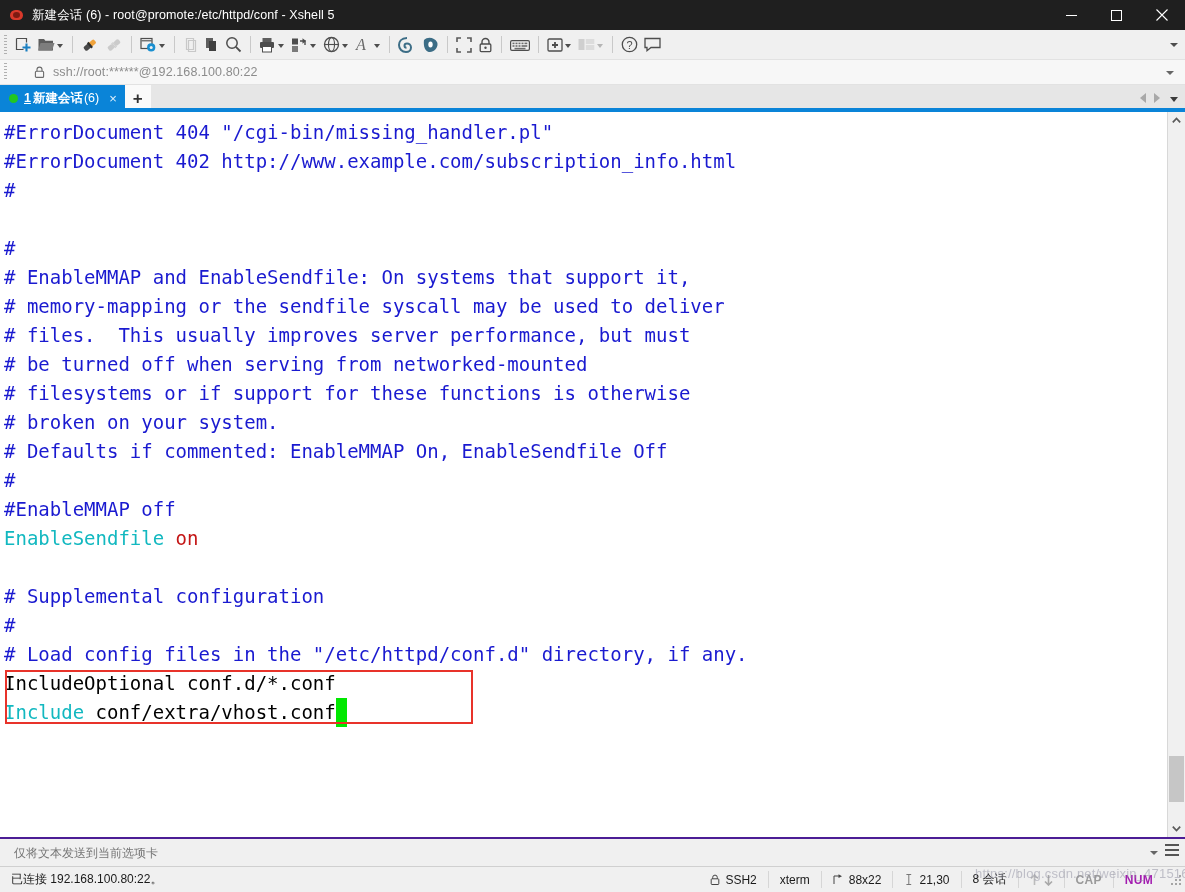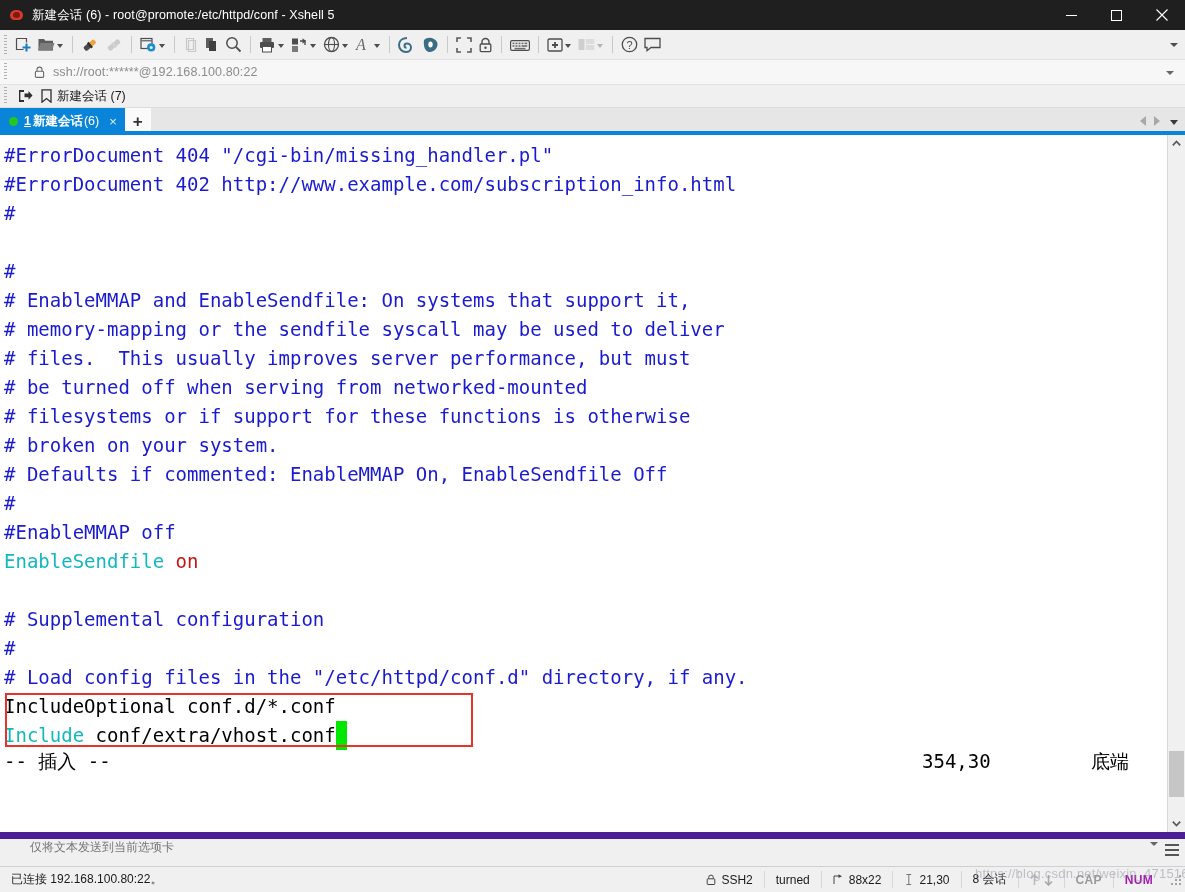--- a/index.html
+++ b/index.html
@@ -348,24 +348,24 @@
     bottom: 18px;
     height: 46px;
     background: #c6c6c6;
   }
 
   
   .sendbar {
     height: 27px;
     background: #f0f0f0;
     display: flex;
-    align-items: flex-start;
+    align-items: center;
     flex: 0 0 27px;
-    padding-left: 28px;
-    border-top: 7px solid #4c1d95;
+    padding-left: 12px;
+    border-top: 2px solid #4c1d95;
     position: relative;
   }
   .sendbar-text { font-size: 12px; color: #8c8c8c; white-space: nowrap; }
   .sendbar-caret {
     margin-left: auto; margin-right: 26px;
     width: 9px; height: 9px; position: relative;
   }
   .sendbar-caret::after {
     content: "";
     position: absolute; left: 0; top: 3px;
@@ -655,35 +655,20 @@
     <span class="addr-lock">
       <svg width="11" height="12" viewBox="0 0 11 12">
         <path d="M3 5.2 V3.6 a2.5 2.5 0 0 1 5 0 v1.6" fill="none" stroke="#6b6b6b" stroke-width="1.1"></path>
         <rect x="1.4" y="5.2" width="8.2" height="6.2" rx="1" fill="none" stroke="#6b6b6b" stroke-width="1.1"></rect>
       </svg>
     </span>
     <span class="addr-text">ssh://root:******@192.168.100.80:22</span>
     <span class="addr-caret"></span>
   </div>
 
-  <div class="sessionbar">
-    <div class="gripper"></div>
-    <span class="sb-icon">
-      <svg width="15" height="14" viewBox="0 0 15 14">
-        <path d="M1 1 h5 v2 h-3.6 v8 h3.6 v2 h-5 z" fill="#2f2f2f"></path>
-        <path d="M6.5 4.5 h4 V2 L14.5 6.4 L10.5 10.8 V8.3 h-4 z" fill="#2f2f2f"></path>
-      </svg>
-    </span>
-    <span class="sb-icon" style="margin-left:3px;">
-      <svg width="11" height="14" viewBox="0 0 11 14">
-        <path d="M1 0.8 h9 v12.4 l-4.5 -3.6 l-4.5 3.6 z" fill="none" stroke="#2f2f2f" stroke-width="1.3"></path>
-      </svg>
-    </span>
-    <span class="sb-text">新建会话 (7)</span>
-  </div>
 
   <div class="tabstrip">
     <div class="tab">
       <span class="tab-dot"></span>
       <span class="tab-num">1</span>
       <span class="tab-name">新建会话</span>
       <span class="tab-count">(6)</span>
       <span class="tab-close">×</span>
     </div>
     <div class="tab-add">+</div>
@@ -692,25 +677,20 @@
       <span class="tri-left"></span>
       <span class="tri-right"></span>
       <span class="tab-menu-caret"></span>
     </div>
     <div class="tab-underline"></div>
   </div>
 
   <div class="terminal-wrap">
     <div class="terminal" id="terminal"><div class="tline"><span class="c-blue">#ErrorDocument 404 "/cgi-bin/missing_handler.pl"</span></div><div class="tline"><span class="c-blue">#ErrorDocument 402 http://www.example.com/subscription_info.html</span></div><div class="tline"><span class="c-blue">#</span></div><div class="tline">&nbsp;</div><div class="tline"><span class="c-blue">#</span></div><div class="tline"><span class="c-blue"># EnableMMAP and EnableSendfile: On systems that support it,</span></div><div class="tline"><span class="c-blue"># memory-mapping or the sendfile syscall may be used to deliver</span></div><div class="tline"><span class="c-blue"># files.  This usually improves server performance, but must</span></div><div class="tline"><span class="c-blue"># be turned off when serving from networked-mounted</span></div><div class="tline"><span class="c-blue"># filesystems or if support for these functions is otherwise</span></div><div class="tline"><span class="c-blue"># broken on your system.</span></div><div class="tline"><span class="c-blue"># Defaults if commented: EnableMMAP On, EnableSendfile Off</span></div><div class="tline"><span class="c-blue">#</span></div><div class="tline"><span class="c-blue">#EnableMMAP off</span></div><div class="tline"><span class="c-cyan">EnableSendfile</span><span class="c-black"> </span><span class="c-red">on</span></div><div class="tline">&nbsp;</div><div class="tline"><span class="c-blue"># Supplemental configuration</span></div><div class="tline"><span class="c-blue">#</span></div><div class="tline"><span class="c-blue"># Load config files in the "/etc/httpd/conf.d" directory, if any.</span></div><div class="tline"><span class="c-black">IncludeOptional conf.d/*.conf</span></div><div class="tline"><span class="c-cyan">Include</span><span class="c-black"> conf/extra/vhost.conf</span><span class="cursor"> </span></div>
       <div class="redbox"></div>
-      <div class="status-line">
-        <span class="sl-mode">-- 插入 --</span>
-        <span class="sl-pos">354,30</span>
-        <span class="sl-bottom">底端</span>
-      </div>
     </div>
     <div class="vscroll">
       <div class="vs-arrow">
         <svg width="9" height="7" viewBox="0 0 9 7">
             <path d="M0.8 5.4 L4.5 1.4 L8.2 5.4" fill="none" stroke="#5a5a5a" stroke-width="1.7"></path>
           </svg>
       </div>
       <div class="vs-track">
         <div class="vs-thumb"></div>
       </div>
@@ -733,21 +713,21 @@
     <div class="sb-right">
       <span class="sb-cell first">
         <span>
           <svg width="10" height="11" viewBox="0 0 10 11" style="display:block;">
             <path d="M2.7 4.8 V3.4 a2.3 2.3 0 0 1 4.6 0 v1.4" fill="none" stroke="#444" stroke-width="1"></path>
             <rect x="1.2" y="4.8" width="7.6" height="5.7" rx="0.8" fill="none" stroke="#444" stroke-width="1"></rect>
           </svg>
         </span>
         <span>SSH2</span>
       </span>
-      <span class="sb-cell">turned</span>
+      <span class="sb-cell">xterm</span>
       <span class="sb-cell">
         <span>
           <svg width="11" height="11" viewBox="0 0 11 11" style="display:block;">
             <path d="M1 10 V2 h6" fill="none" stroke="#444" stroke-width="1"></path>
             <path d="M5.5 0.3 L9 2.2 L5.5 4.1 z" fill="#444"></path>
           </svg>
         </span>
         <span>88x22</span>
       </span>
       <span class="sb-cell">

